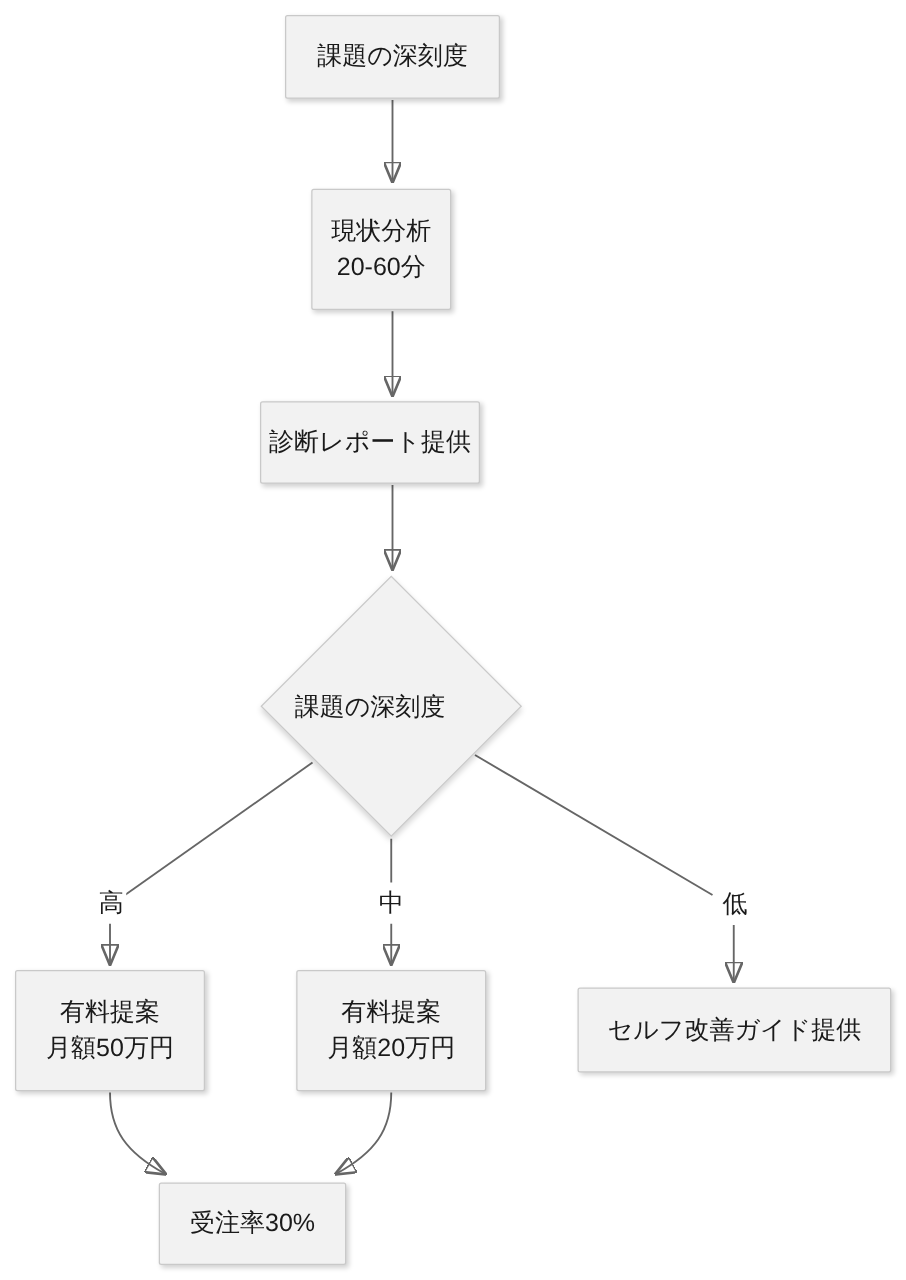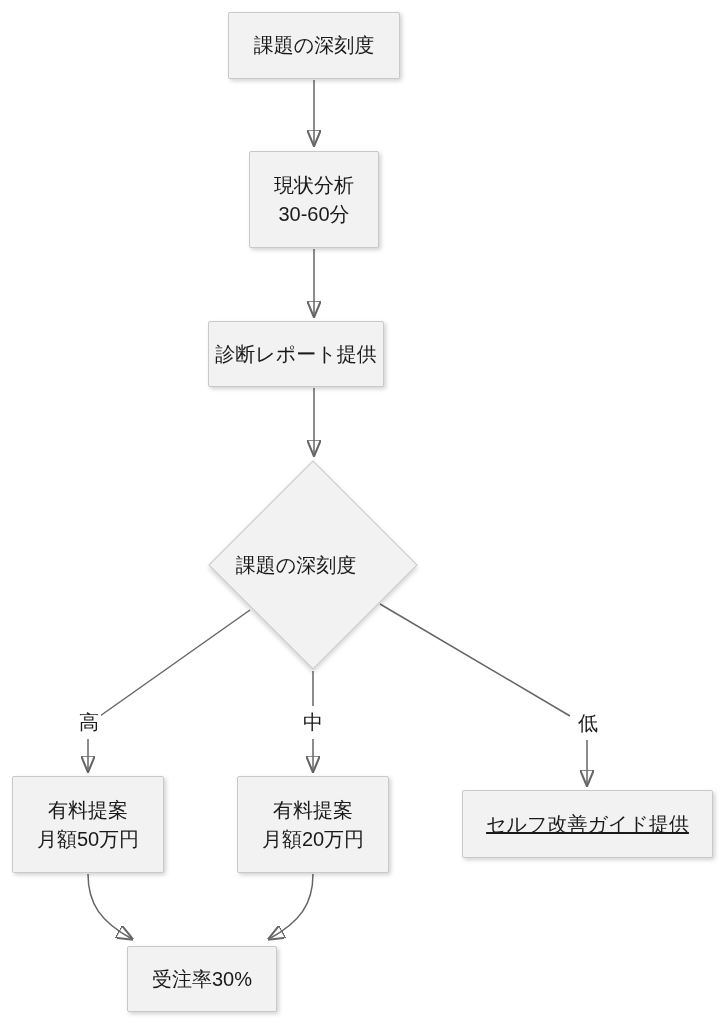--- a/index.html
+++ b/index.html
@@ -48,25 +48,25 @@
     font-size:20px;color:var(--text);white-space:nowrap;
   }
   .edge-label{
     position:absolute;z-index:3;
     transform:translate(-50%,-50%);
     font-size:20px;color:var(--text);
     background:var(--background);
     padding:0 2px;white-space:nowrap;
   }
   #n-apply{left:228px;top:12px;width:172px;height:67px;}
-  #n-analysis{left:249px;top:151px;width:130px;height:97px;}
+  #n-analysis{left:249px;top:151px;width:112px;height:97px;}
   #n-report{left:208px;top:321px;width:176px;height:66px;}
   #n-proposal-high{left:12px;top:776px;width:152px;height:97px;}
   #n-proposal-mid{left:237px;top:776px;width:152px;height:97px;}
-  #n-self-guide{left:462px;top:790px;width:251px;height:68px;text-decoration:underline;}
+  #n-self-guide{left:462px;top:790px;width:251px;height:68px;}
   #n-order-rate{left:127px;top:946px;width:150px;height:66px;}
   #el-high{left:89px;top:722px;}
   #el-mid{left:313px;top:722px;}
   #el-low{left:588px;top:723px;}
 </style>
 </head>
 <body>
 
 <div class="canvas">
 
@@ -88,21 +88,21 @@
     <path d="M88 874 C 88 904, 101 922, 132 939" marker-end="url(#arrow)"></path>
     <path d="M313 874 C 313 904, 300 922, 269 939" marker-end="url(#arrow)"></path>
   </svg>
 
   <div class="node" id="n-apply">
     <span class="node-line">課題の深刻度</span>
   </div>
 
   <div class="node" id="n-analysis">
     <span class="node-line">現状分析</span>
-    <span class="node-line">30-60分</span>
+    <span class="node-line">20-60分</span>
   </div>
 
   <div class="node" id="n-report">
     <span class="node-line">診断レポート提供</span>
   </div>
 
   <div class="diamond"></div>
   <div class="diamond-label">課題の深刻度</div>
 
   <div class="edge-label" id="el-high">高</div>

